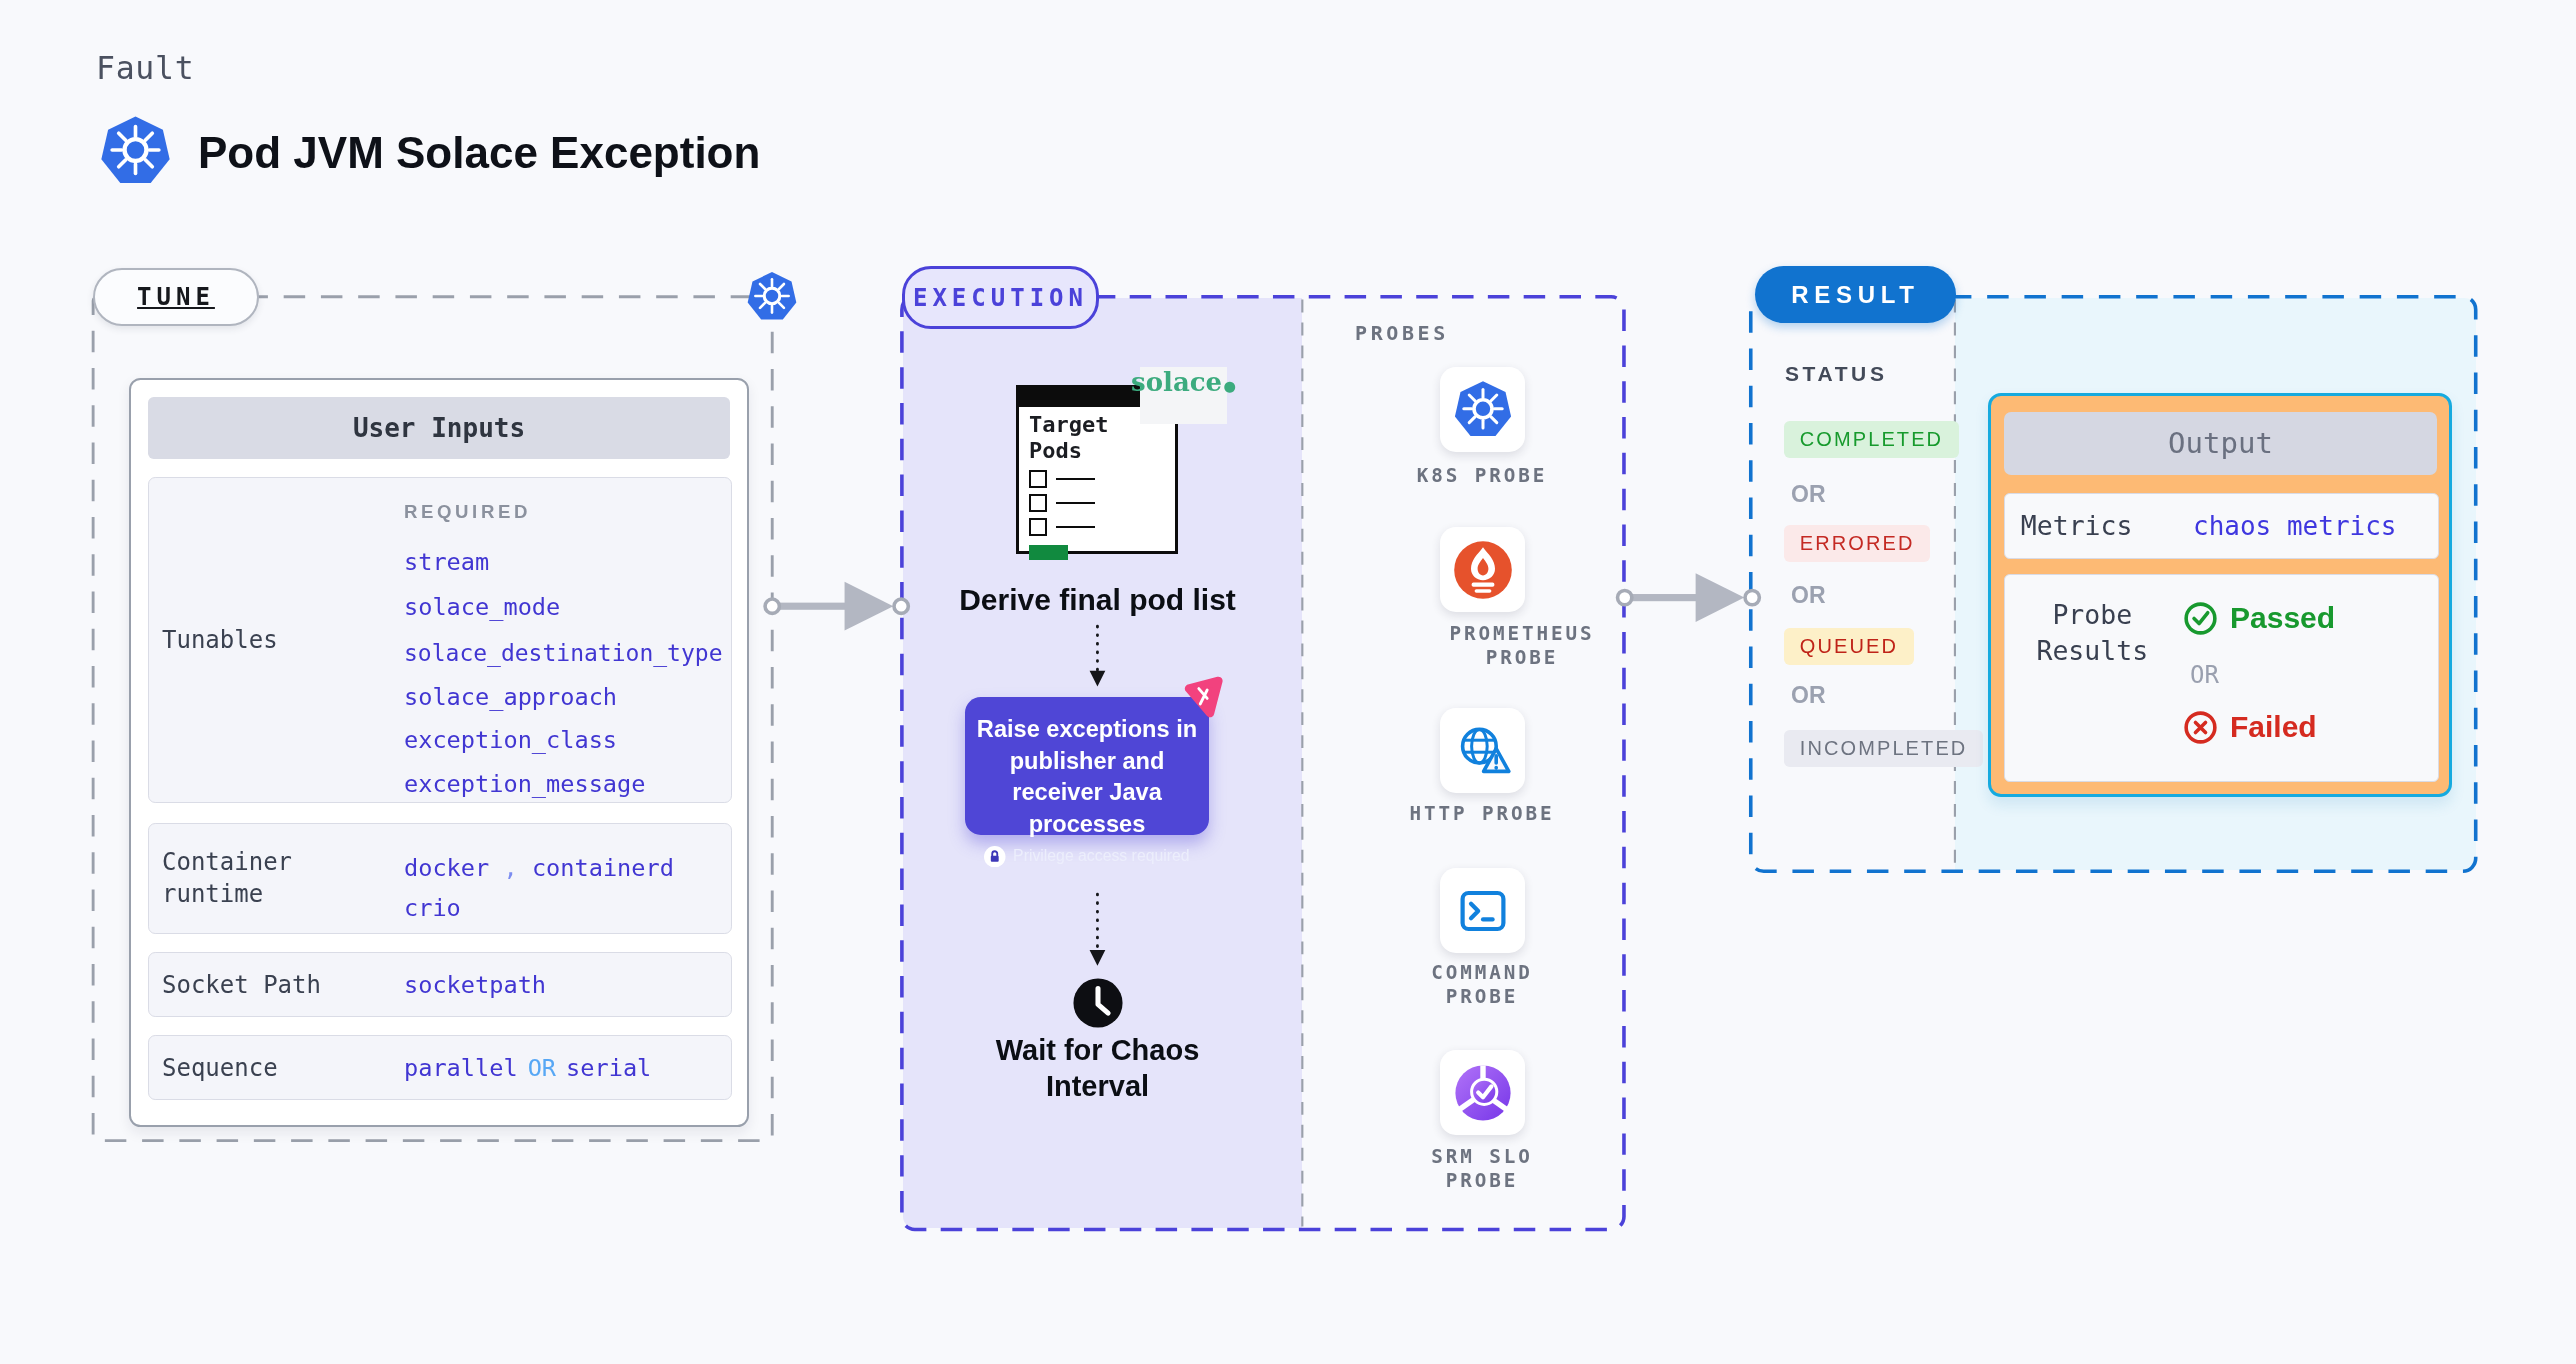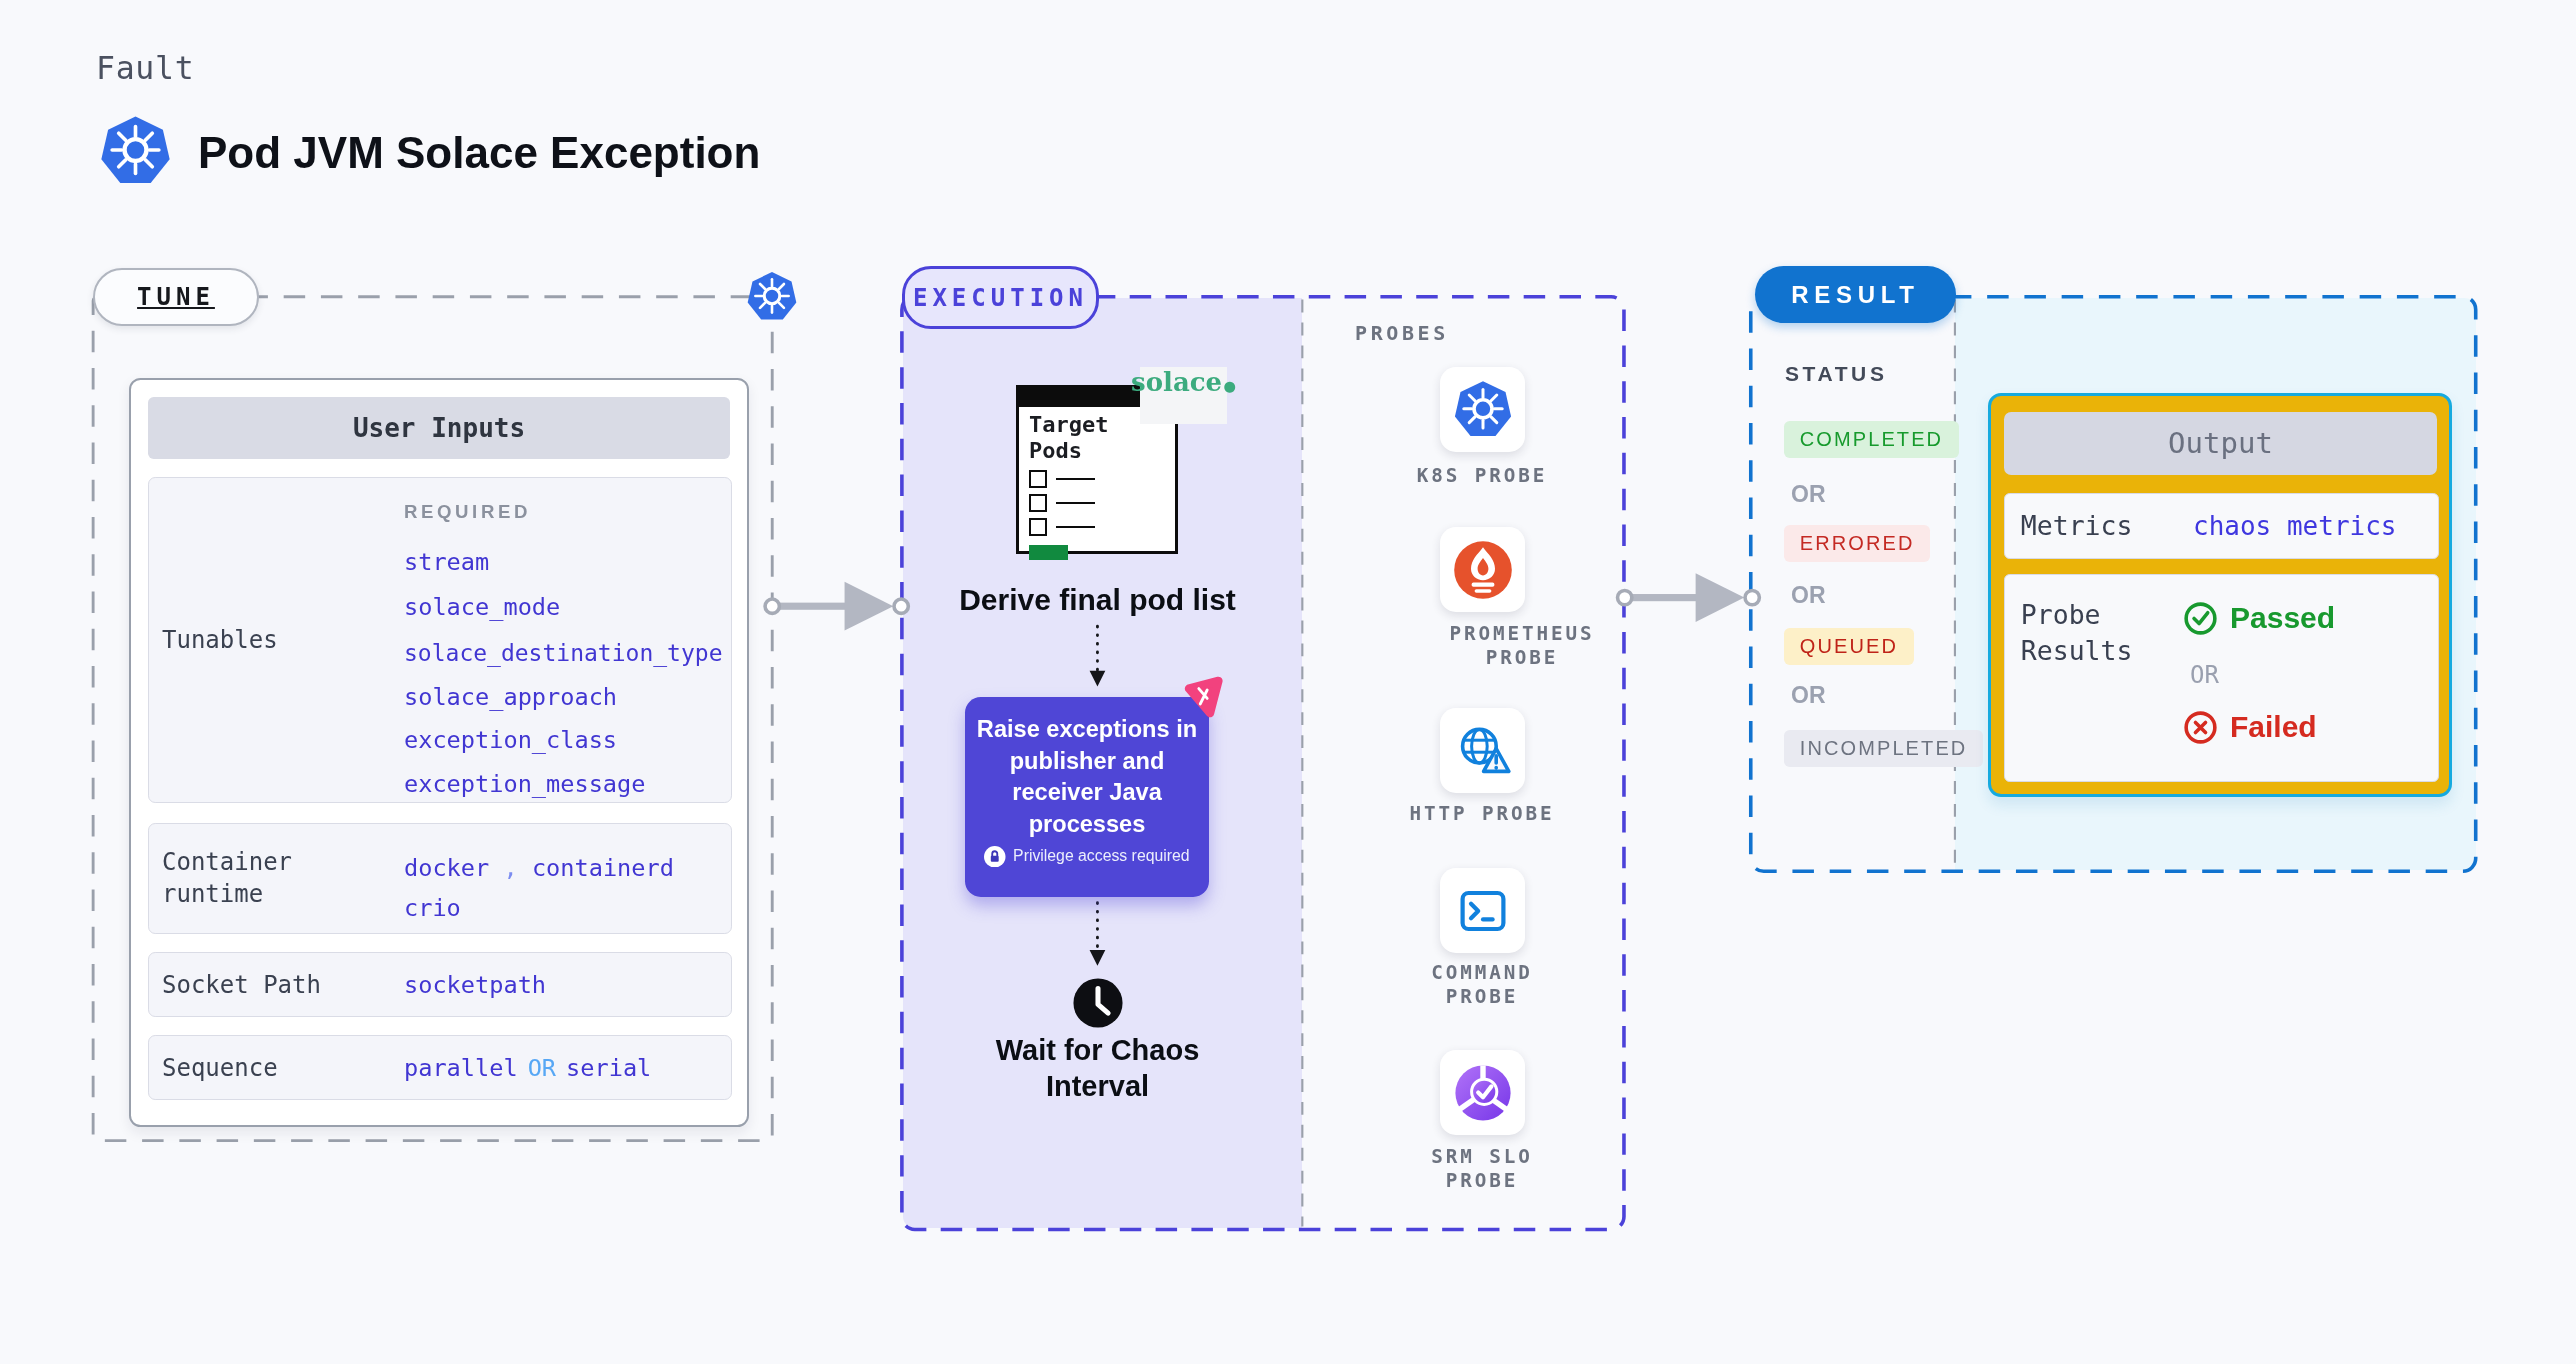--- a/index.html
+++ b/index.html
@@ -63,22 +63,22 @@
   .cyanfill{background:#e9f6fc;border-radius:0 11.5px 11.5px 0;}
   .status-label{font-size:21px;font-weight:bold;letter-spacing:3.6px;color:#434a59;}
   .badge{display:inline-block;height:37px;line-height:37px;padding:0 15.8px;border-radius:5.7px;
          font-size:20px;font-weight:normal;letter-spacing:2.1px;}
   .badge-success{background:#d9f2dc;color:#179a2d;}
   .badge-error{background:#fbe9e9;color:#c42a24;}
   .badge-warning{background:#fdf0c8;color:#bf2318;}
   .badge-neutral{background:#e9eaf1;color:#6d7380;}
   .or-status{font-size:23px;font-weight:bold;color:#9ba1b0;}
 
-  .output-card{background:#eab308;border:3.6px solid #16aadf;border-radius:13px;
-               box-shadow:0 7.2px 14.3px rgba(20,120,180,.12);}
+  .output-card{background:#fdba74;border:3.6px solid #16aadf;border-radius:13px;
+               box-shadow:0 7.2px 14.3px rgba(20,120,180,.12);text-align:center;}
   .output-header{background:#d5d7e2;border-radius:7.2px;display:flex;align-items:center;justify-content:center;
                  font-family:"DejaVu Sans Mono",monospace;font-size:29px;color:#6a7080;}
   .out-row{background:#f8f9fb;border:1.4px solid #d9dbe5;border-radius:5.7px;}
   .out-label{font-family:"DejaVu Sans Mono",monospace;font-size:26.5px;color:#394050;line-height:36px;}
   .out-value{font-family:"DejaVu Sans Mono",monospace;font-size:26px;color:#3f37df;}
   .passed-text{font-size:30px;font-weight:bold;color:#18992e;}
   .failed-text{font-size:30px;font-weight:bold;color:#d52b20;}
   .or-output{font-family:"DejaVu Sans Mono",monospace;font-size:24px;color:#9aa0af;}
   svg.overlay{position:absolute;left:0;top:0;pointer-events:none;}
 </style>
@@ -246,21 +246,21 @@
       <div class="progress"></div>
     </div>
   </div>
   <div class="abs solace-box" style="left:1140px;top:367px;width:87px;height:57px;">
     <span style="font-size:26px;">solace</span>
       <span style="font-size:14.3px;margin-left:1.4px;">●</span>
   </div>
 
   <div class="abs step-text" style="left:954px;top:583px;width:287px;font-size:30px;">Derive final pod list</div>
 
-  <div class="abs action-box" style="left:965px;top:697px;width:244px;height:200px;">
+  <div class="abs action-box" style="left:965px;top:697px;width:244px;height:138px;">
     <div class="action-text" style="margin:17px auto 0;width:222px;">Raise exceptions in publisher and receiver Java processes</div>
     <div class="privilege" style="margin-top:5.7px;">
       <svg width="21.5" height="21.5" viewBox="0 0 30 30">
         <circle cx="15" cy="15" r="15" fill="#ffffff"></circle>
         <path d="M11.5 14 v-3.2 a3.5 3.5 0 0 1 7 0 V14" fill="none" stroke="#3d37b8" stroke-width="2.6"></path>
         <rect x="9.5" y="13.5" width="11" height="8.5" rx="1.5" fill="#3d37b8"></rect>
       </svg>
       <span>Privilege access required</span>
     </div>
   </div>

